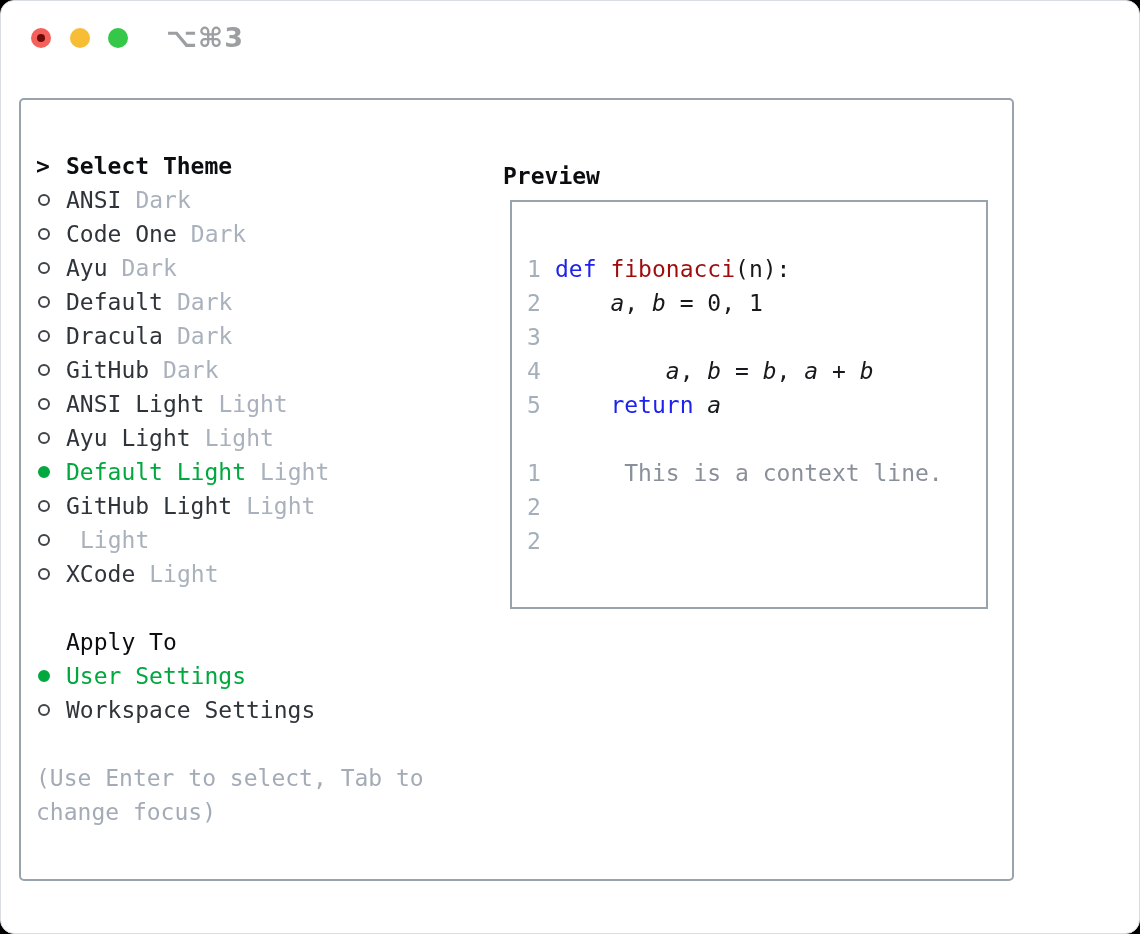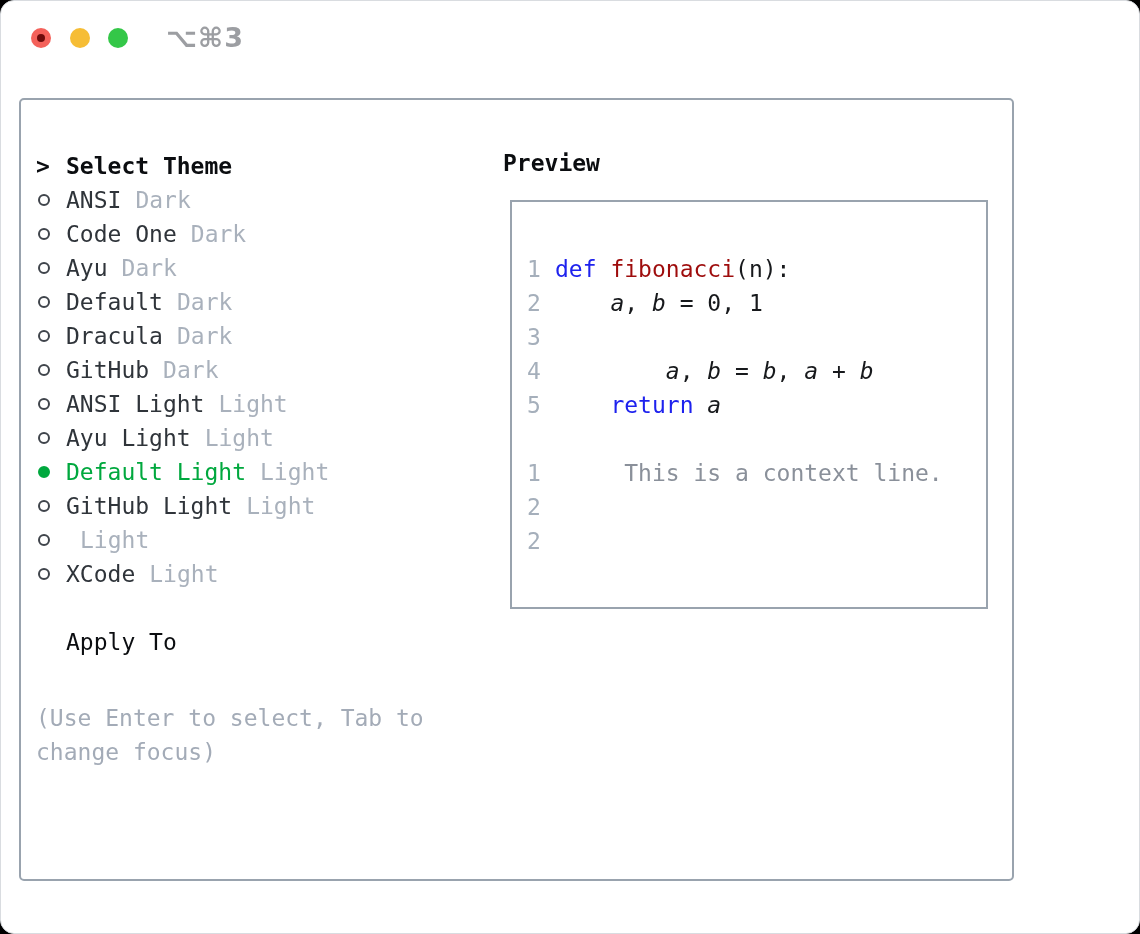--- a/index.html
+++ b/index.html
@@ -60,25 +60,25 @@
   .radio{
     width:12px;height:12px;border:2px solid var(--c-radio);border-radius:50%;
     margin-left:2px;
   }
   .radio.selected{background:var(--c-green);border-color:var(--c-green);}
   .theme-label{color:var(--c-label);}
   .theme-label.selected{color:var(--c-green);}
   .variant{color:var(--c-variant);margin-left:14px;}
   .left-col{position:absolute;left:15px;top:49px;width:455px;}
   .help{
-    margin-top:8px;width:435px;color:var(--c-help);line-height:34px;
+    margin-top:0;width:435px;color:var(--c-help);line-height:34px;
     white-space:normal;
   }
   
-  .right-col{position:absolute;left:482px;top:46px;width:500px;}
+  .right-col{position:absolute;left:482px;top:59px;width:500px;}
   .preview-box{
     position:absolute;left:489px;top:100px;width:478px;height:409px;
     border:2px solid var(--c-border);background:#fff;
     padding:50px 0 0 15px;overflow:hidden;
   }
   .cline{display:flex;height:34px;line-height:34px;white-space:pre;}
   .lnum{color:var(--c-lnum);width:28px;flex:0 0 28px;}
   .tok-kw{color:var(--c-kw);}
   .tok-fn{color:var(--c-fn);}
   .tok-var{color:var(--c-plain);font-style:italic;}
@@ -124,20 +124,24 @@
           <div class="row"><span class="marker"><span class="radio"></span></span><span class="theme-label">XCode</span><span class="variant">Light</span></div>
         </div>
 
       <div class="spacer"></div>
 
       <div class="row">
         <span class="marker"></span>
         <span class="subheading">Apply To</span>
       </div>
 
+      <div id="apply-list">
+          <div class="row"><span class="marker"><span class="radio selected"></span></span><span class="theme-label selected">User Settings</span></div>
+          <div class="row"><span class="marker"><span class="radio"></span></span><span class="theme-label">Workspace Settings</span></div>
+        </div>
 
       <div class="spacer"></div>
 
       <p class="help">(Use Enter to select, Tab to change focus)</p>
     </div>
 
     <div class="right-col">
       <div class="row">
         <span class="heading">Preview</span>
       </div>

